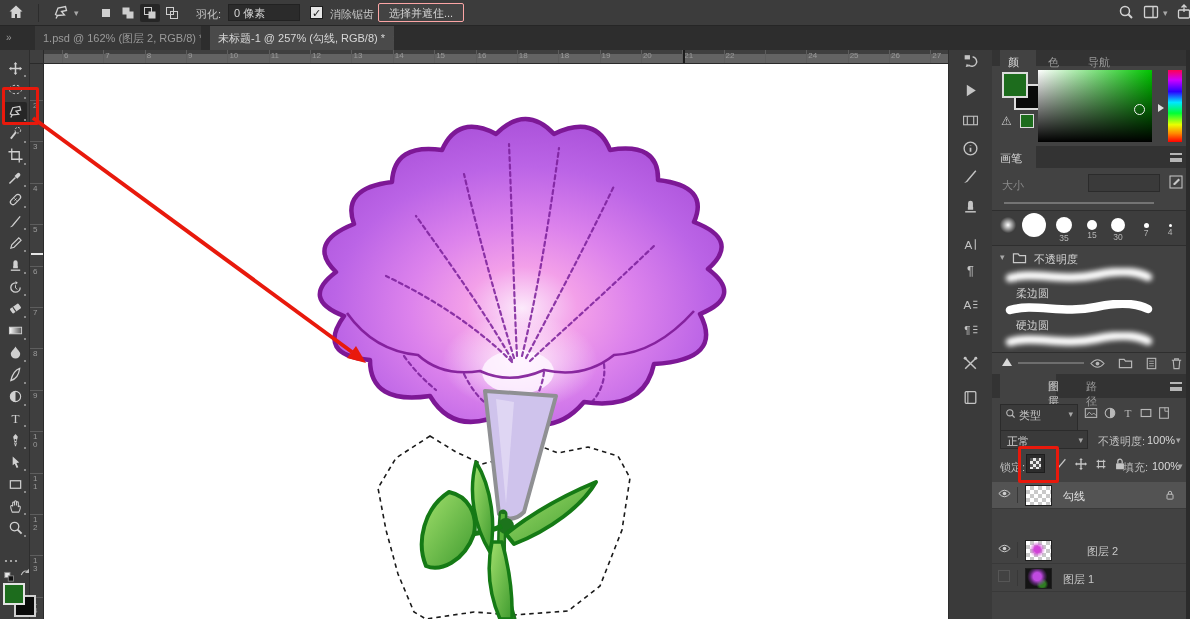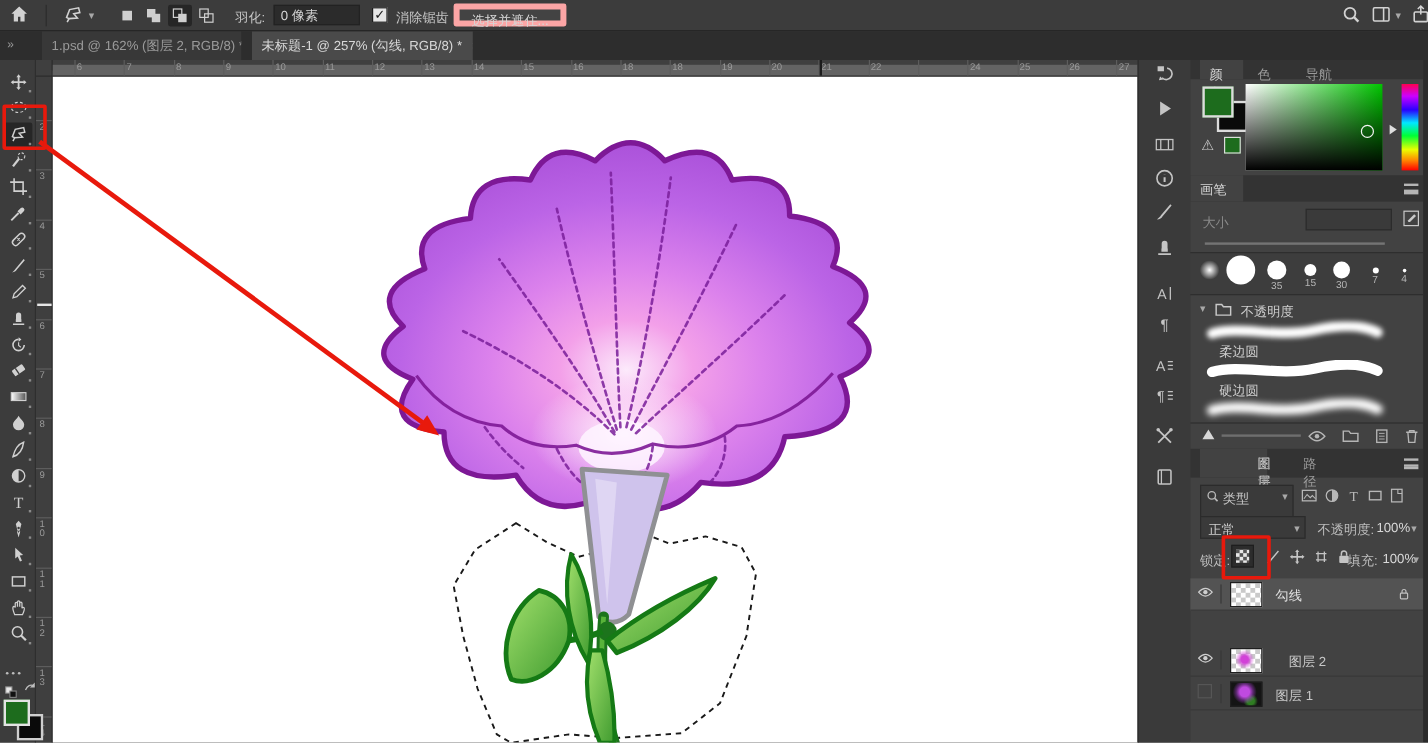--- a/index.html
+++ b/index.html
@@ -8,21 +8,21 @@
   .abs { position:absolute; }
 
   
   #topbar { position:absolute; left:0; top:0; width:1190px; height:26px; background:#3c3c3c; border-bottom:1px solid #262626; z-index:5; }
   .tb-icon { position:absolute; top:4px; width:18px; height:18px; color:#d2d2d2; }
   .tb-sep { position:absolute; top:4px; width:1px; height:18px; background:#2c2c2c; }
   .mode-btn { position:absolute; top:4px; width:20px; height:18px; color:#cfcfcf; border-radius:2px; text-align:center; }
   .mode-btn.active { background:#262626; }
   #feather-input { position:absolute; left:228px; top:4px; width:72px; height:17px; background:#2b2b2b; border:1px solid #222; color:#d6d6d6; padding:1px 5px; font-size:11px; }
   #aa-check { position:absolute; left:310px; top:6px; width:13px; height:13px; background:#e6e6e6; border:1px solid #1d1d1d; color:#1a1a1a; font-size:11px; line-height:12px; text-align:center; font-weight:bold; }
-  #sam-btn { position:absolute; left:378px; top:3px; height:19px; padding:2px 10px; border:5px solid #fca5a5; border-radius:2px; color:#d6d6d6; background:#434343; }
+  #sam-btn { position:absolute; left:378px; top:3px; height:19px; padding:2px 10px; border:1px solid #fca5a5; border-radius:2px; color:#d6d6d6; background:#434343; }
 
   
   #tabbar { position:absolute; left:0; top:26px; width:1190px; height:24px; background:#2d2d2d; z-index:4; }
   .doc-tab { position:absolute; top:0; height:24px; padding:5px 8px 0 8px; white-space:nowrap; overflow:hidden; }
   .doc-tab .x { color:#9a9a9a; margin-left:8px; }
 
   
   #toolstrip { position:absolute; left:0; top:50px; width:30px; height:569px; background:#3c3c3c; border-right:1px solid #2e2e2e; z-index:3; }
   .tool { position:absolute; left:3px; width:24px; height:20px; color:#d0d0d0; display:flex; align-items:center; justify-content:center; }
   .tool.active { background:#262626; border-radius:2px; }
@@ -783,21 +783,21 @@
             </span>
           </div>
           <div class="lrow" style="top: 55px;">
             <span class="eye-cell">
               <svg viewBox="0 0 16 16" width="13" height="13">
                 <path d="M1 8q7-8 14 0q-7 8-14 0z" fill="none" stroke="currentColor" stroke-width="1.2"></path>
                 <circle cx="8" cy="8" r="2.2" fill="currentColor"></circle>
               </svg>
             </span>
             <div class="thumb t-flower-small" style="left: 33px; background-color: rgb(255, 255, 255); background-image: radial-gradient(circle at 45% 45%, rgb(210, 66, 216) 0px, rgb(210, 66, 216) 3px, rgba(210, 66, 216, 0.5) 5px, transparent 8px), conic-gradient(rgb(201, 201, 201) 0deg, rgb(201, 201, 201) 25%, rgb(255, 255, 255) 0deg, rgb(255, 255, 255) 50%, rgb(201, 201, 201) 0deg, rgb(201, 201, 201) 75%, rgb(255, 255, 255) 0deg); background-size: 100% 100%, 8px 8px;"></div>
-            <span class="lname" style="left: 58px; padding-left: 24px;">图层 2</span>
+            <span class="lname" style="left: 71px; padding-left: 24px;">图层 2</span>
           </div>
           <div class="lrow" style="top: 82.5px;">
             <span class="eye-cell">
               <div style="width:12px;height:12px;border:1px solid #565656"></div>
             </span>
             <div class="thumb t-dark-flower" style="left: 33px;"></div>
             <span class="lname" style="left: 71px;">图层 1</span>
           </div>
         </div>
     </div>

